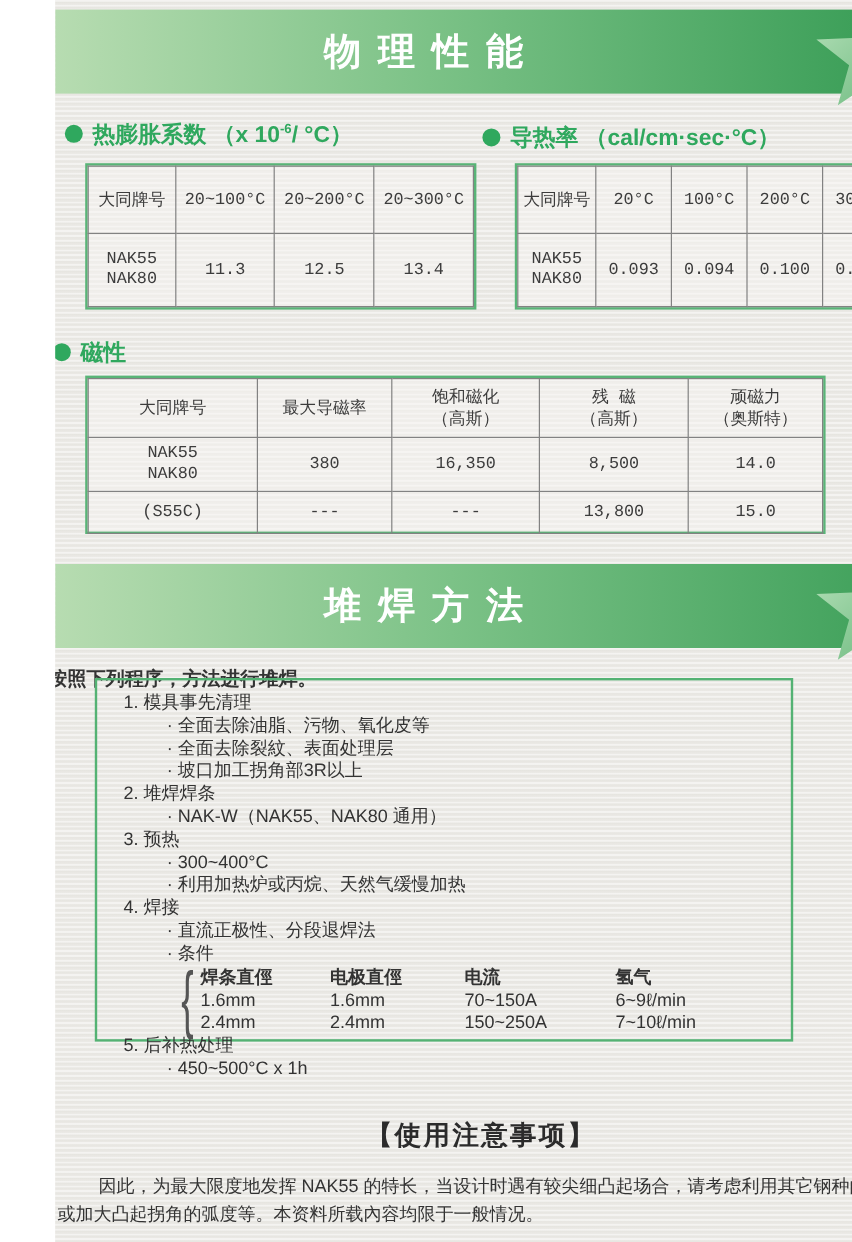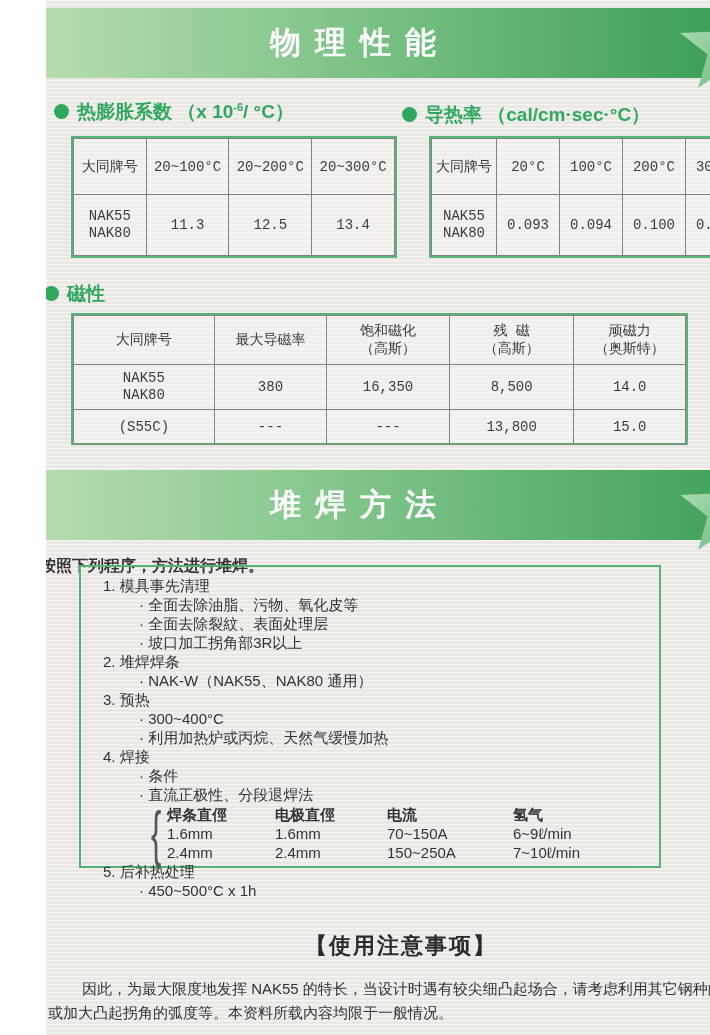--- a/index.html
+++ b/index.html
@@ -228,22 +228,22 @@
       <div class="pl0">1. 模具事先清理</div>
       <div class="pl1">· 全面去除油脂、污物、氧化皮等</div>
       <div class="pl1">· 全面去除裂紋、表面处理层</div>
       <div class="pl1">· 坡口加工拐角部3R以上</div>
       <div class="pl0">2. 堆焊焊条</div>
       <div class="pl1">· NAK-W（NAK55、NAK80 通用）</div>
       <div class="pl0">3. 预热</div>
       <div class="pl1">· 300~400°C</div>
       <div class="pl1">· 利用加热炉或丙烷、天然气缓慢加热</div>
       <div class="pl0">4. 焊接</div>
+      <div class="pl1">· 直流正极性、分段退焊法</div>
       <div class="pl1">· 条件</div>
-      <div class="pl1">· 直流正极性、分段退焊法</div>
 
       <div class="cond">
         <span class="brace">{</span>
         <div class="crow chead">
           <span>焊条直俓</span>
           <span>电极直俓</span>
           <span>电流</span>
           <span>氢气</span>
         </div>
         <div class="crow">

